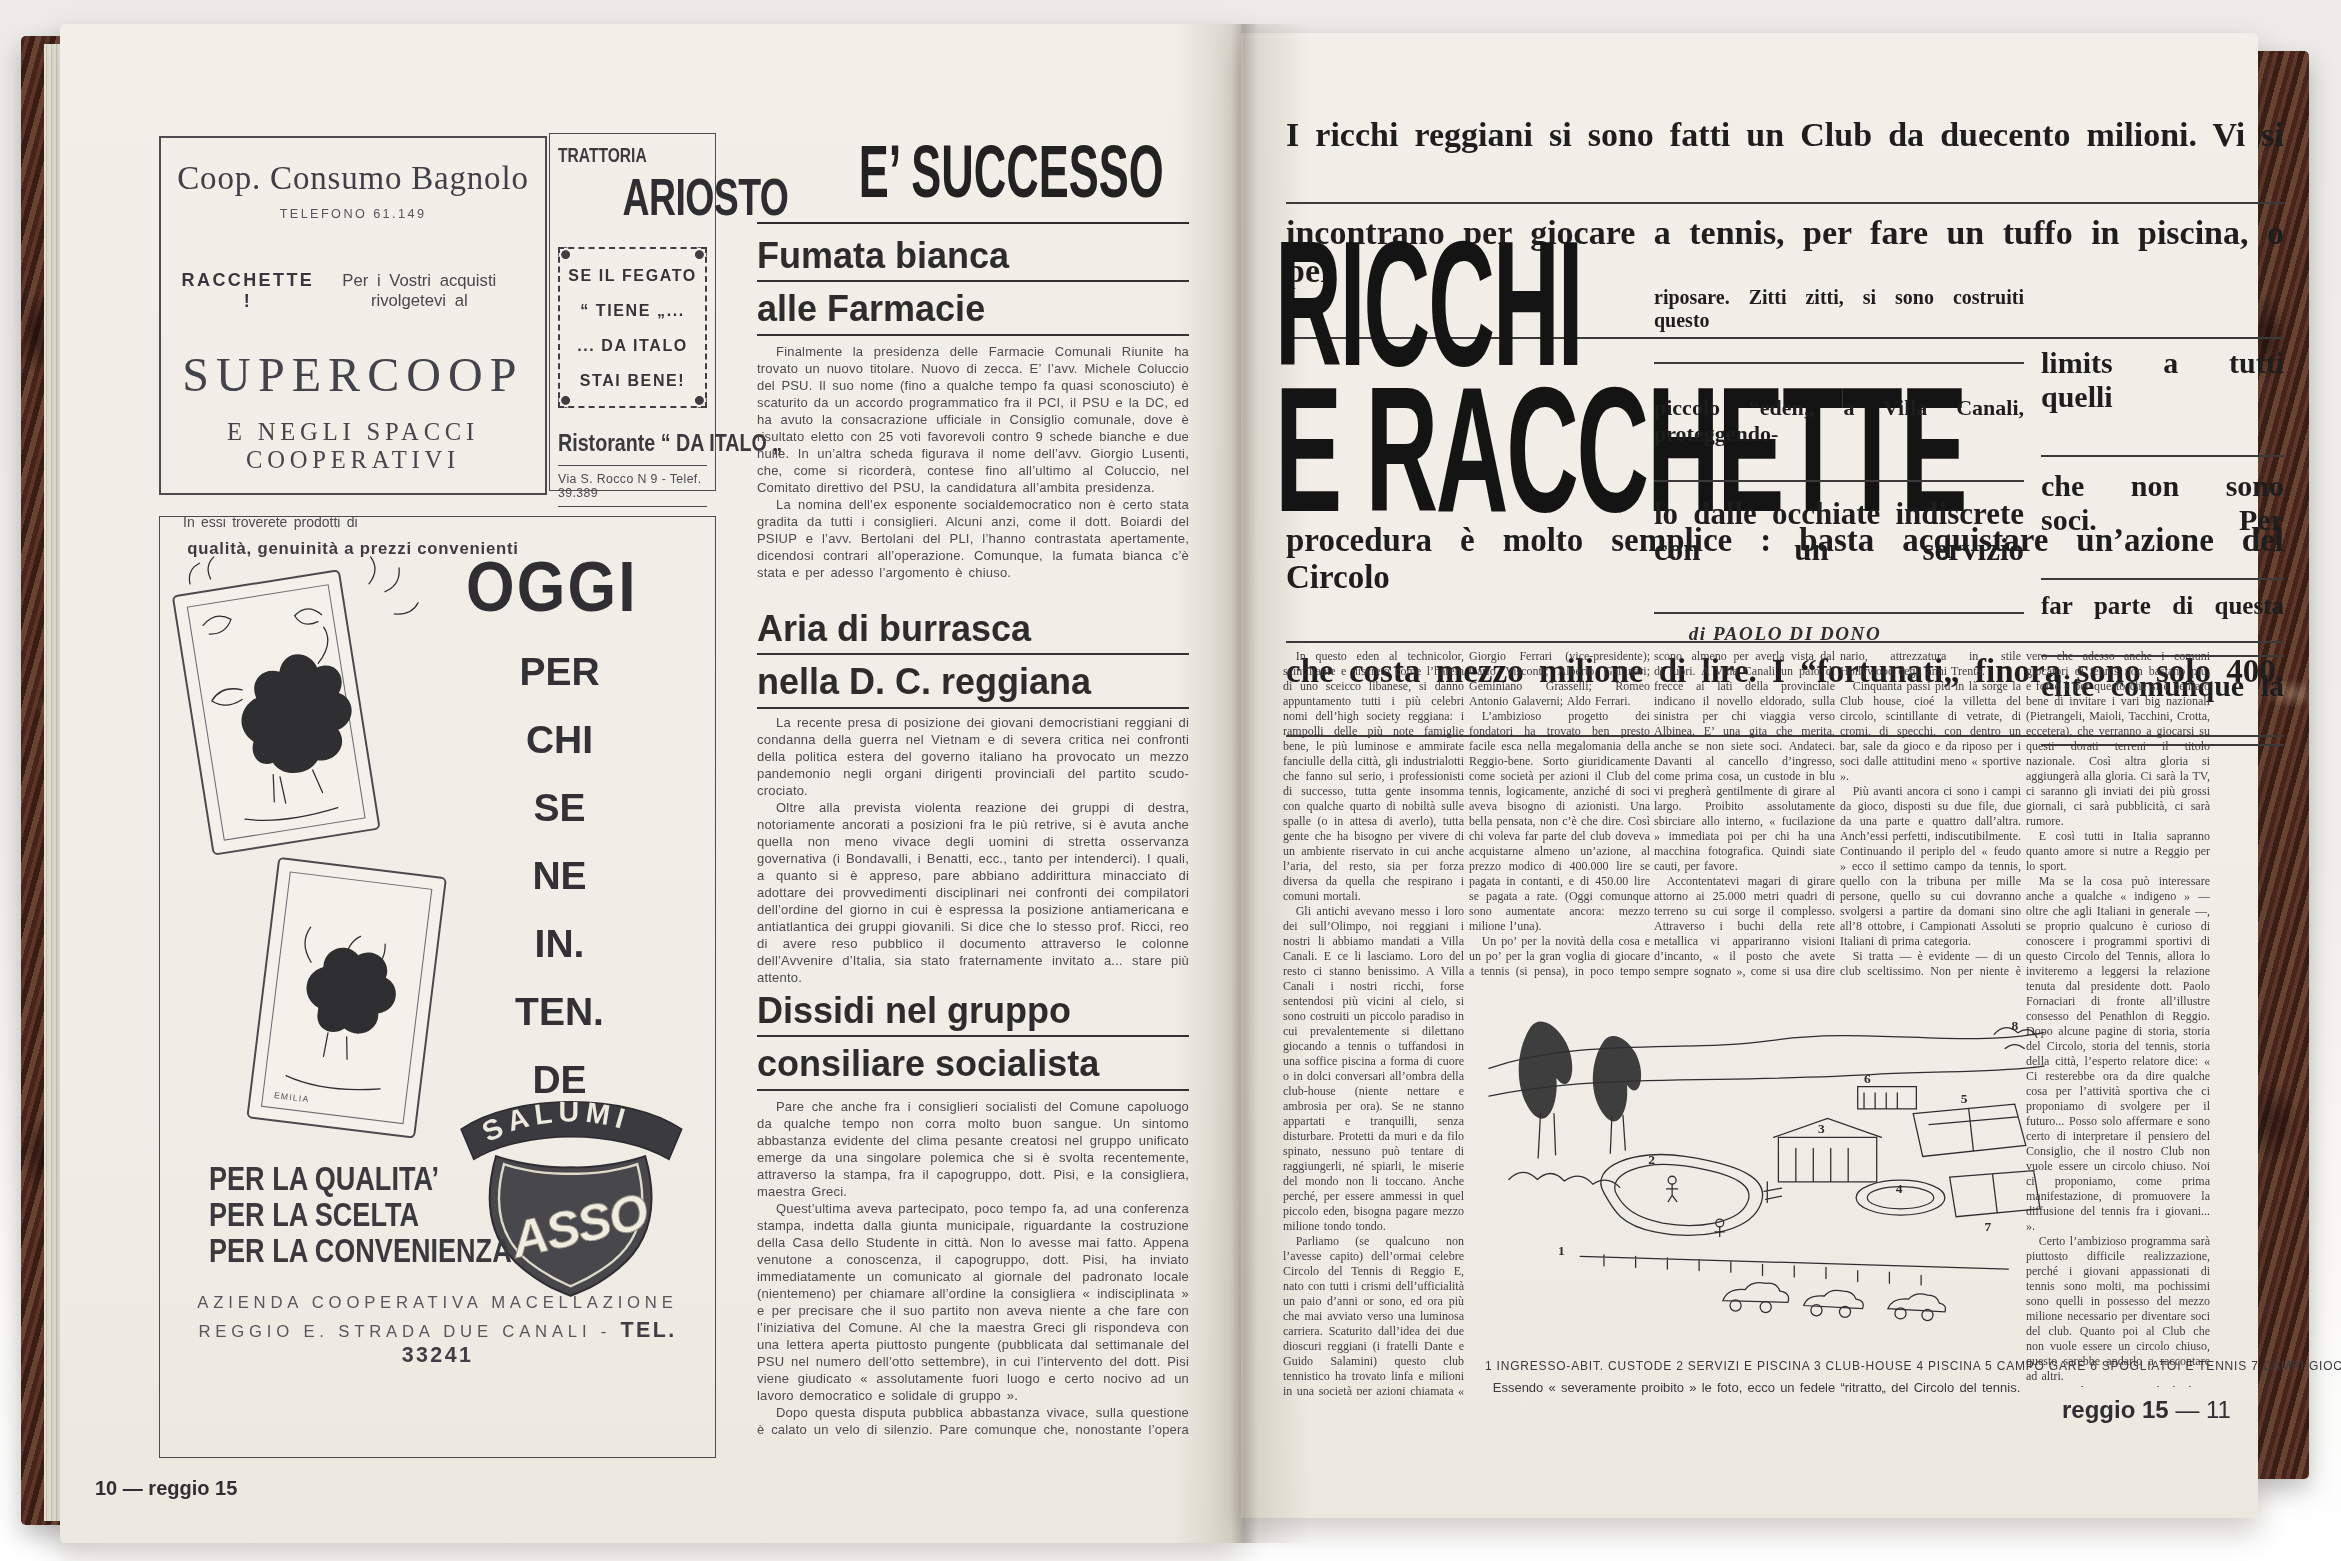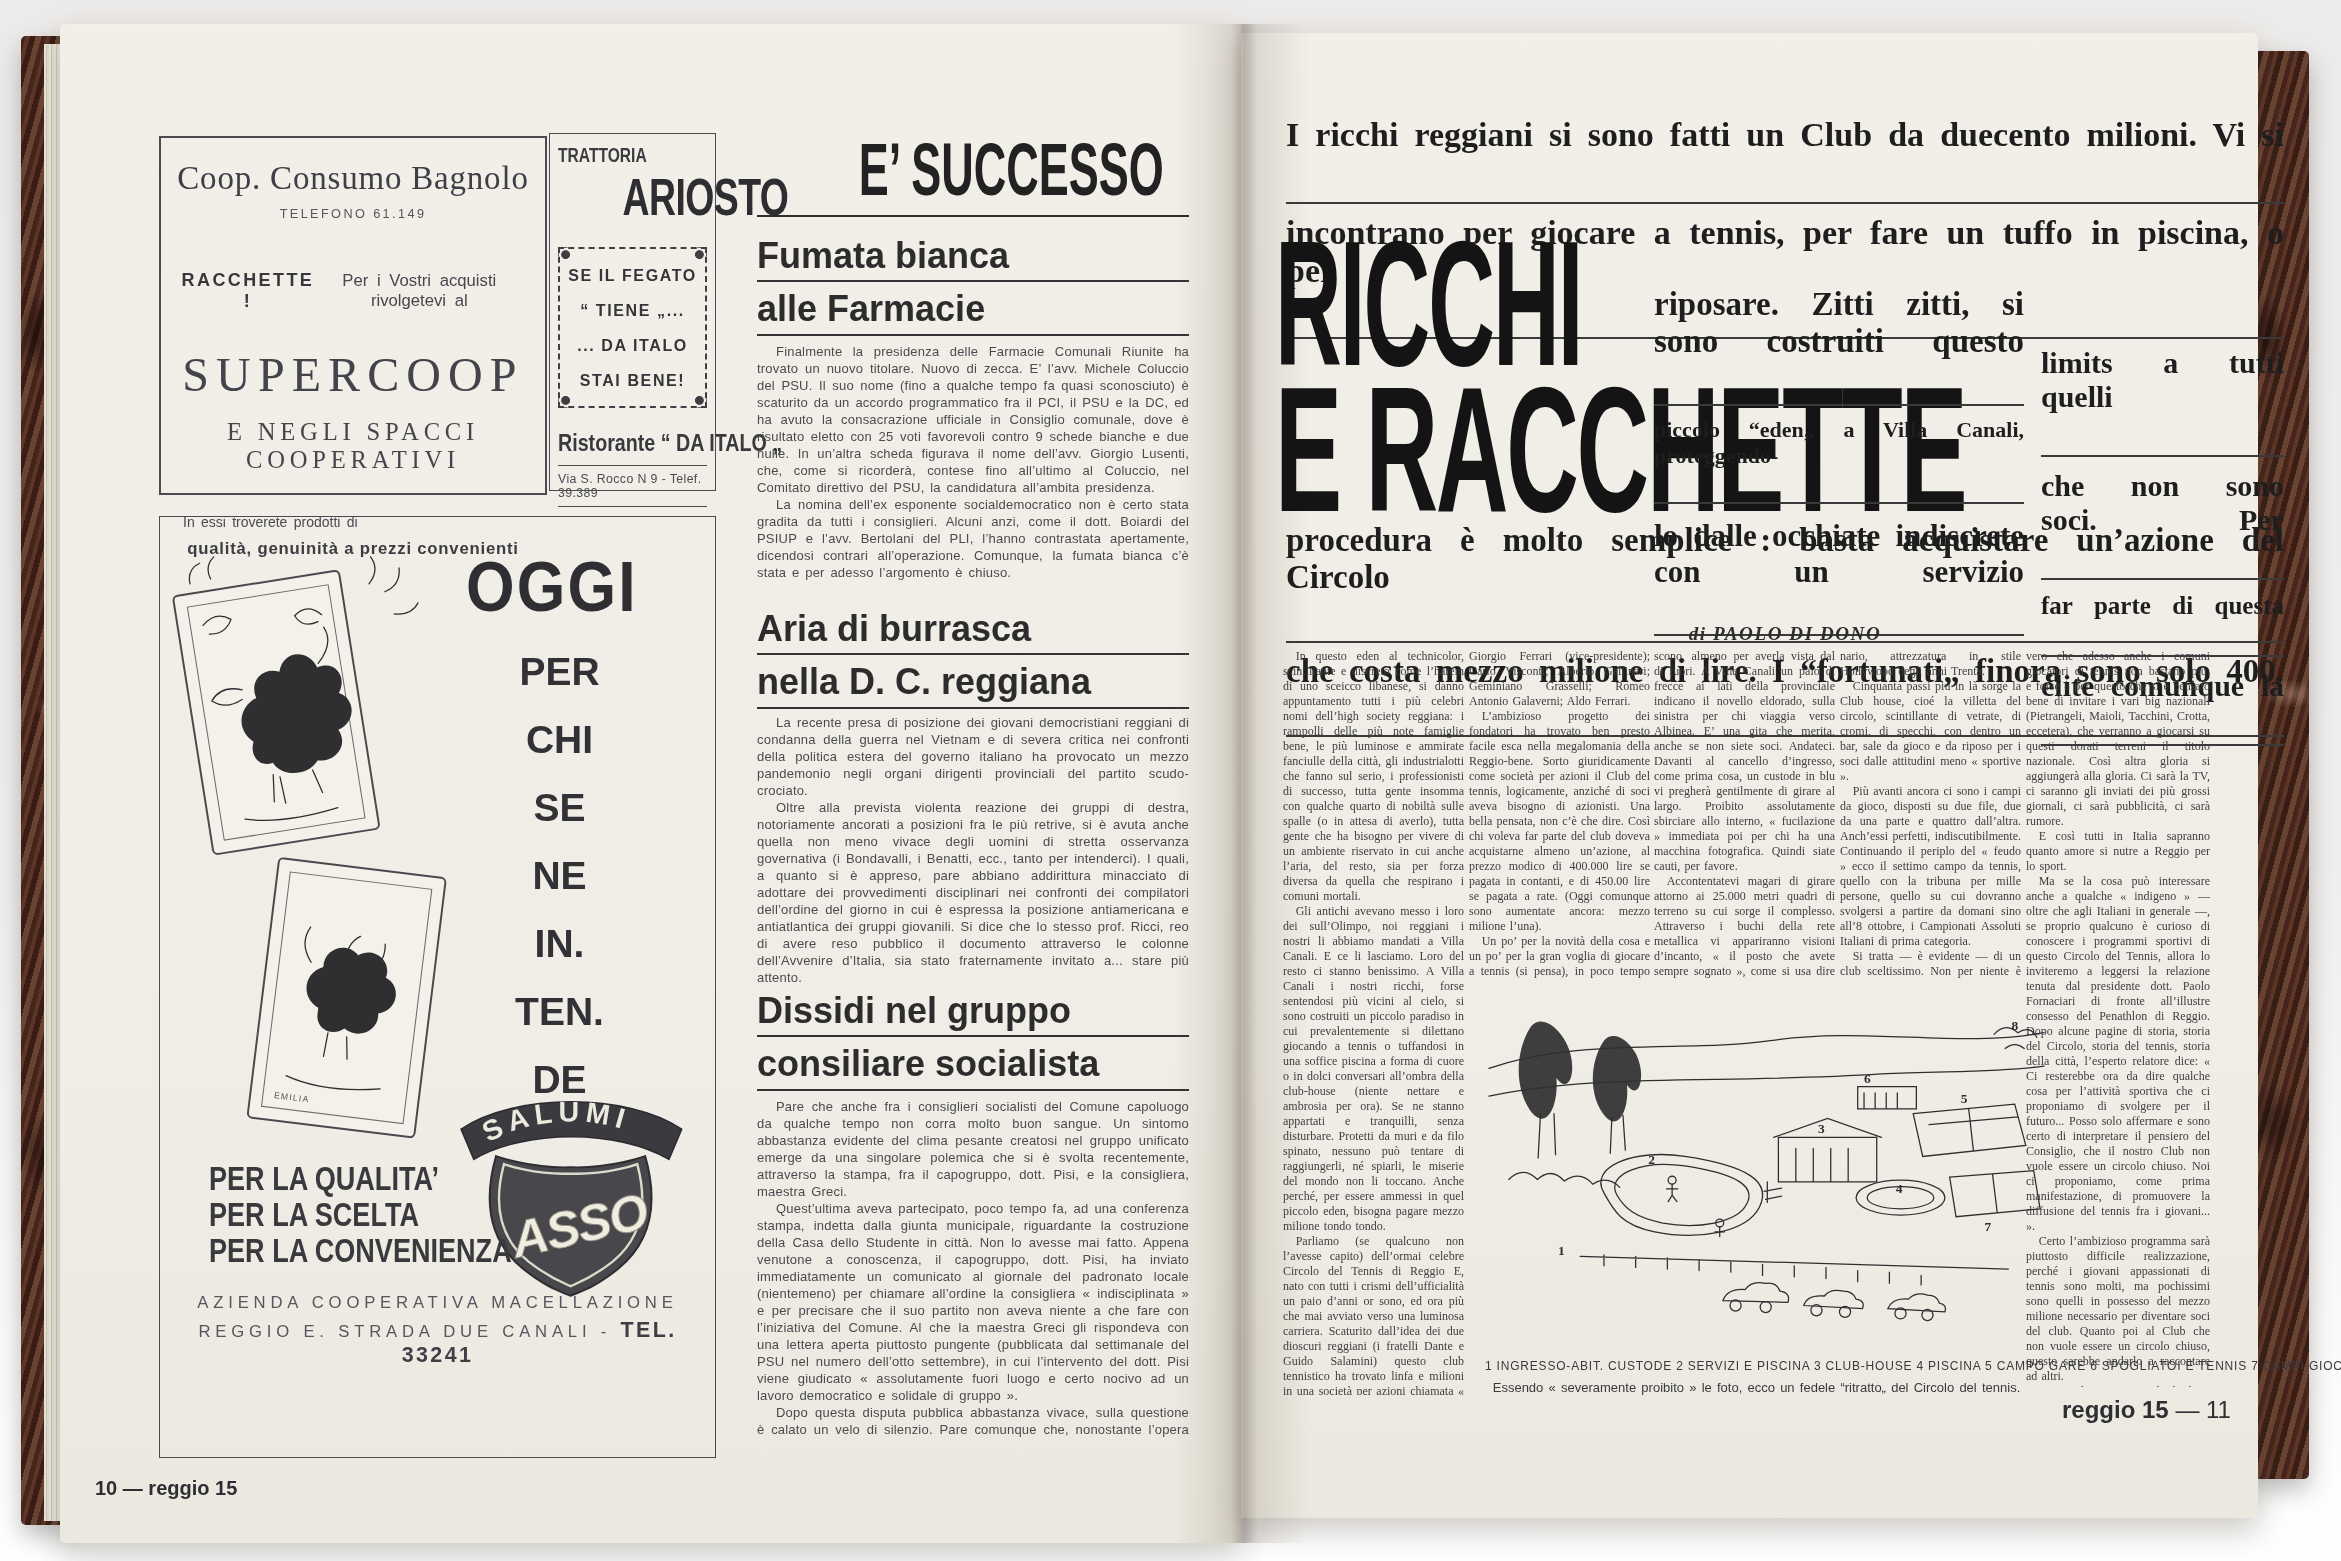--- a/index.html
+++ b/index.html
@@ -44,21 +44,21 @@
   .ari-rest{margin-top:20.6px;font-size:24.6px;font-weight:600;color:#3a3a3e;border-bottom:1.6px solid #4a4a4e;padding-bottom:8px;white-space:nowrap;}
   .ari-addr{font-size:12.3px;color:#4c4c52;border-bottom:1.6px solid #4a4a4e;padding:6.3px 0;letter-spacing:0.4px;}
   
   .asso{border:1.6px solid #4c4c50;}
   .oggi{font-size:71px;font-weight:800;letter-spacing:2.4px;color:#2f2f33;}
   .vword{font-size:39px;font-weight:800;line-height:68px;color:#323236;text-align:center;}
   .slog div{font-size:33px;font-weight:800;line-height:36px;color:#3a3a3e;white-space:nowrap;}
   .asso-foot{text-align:center;font-size:16.7px;letter-spacing:4.8px;color:#56565c;}
   .asso-tel{font-weight:700;font-size:21.4px;letter-spacing:2.4px;color:#3e3e44;}
   
-  .masthead{display:flex;align-items:center;border-bottom:2.4px solid #2d2d2d;padding-bottom:6px;}
+  .masthead{display:flex;align-items:flex-start;border-bottom:2.4px solid #2d2d2d;padding-bottom:13px;}
   .stripes{background:repeating-linear-gradient(180deg,#2b2b2b 0 2.8px,transparent 2.8px 7.4px);}
   .mast-text{flex:1;display:flex;align-items:center;justify-content:center;font-weight:800;font-size:75px;color:#222;white-space:nowrap;}
   .ltitle{font-weight:700;font-size:36px;color:#2c2c2c;border-bottom:2.4px solid #333;padding-bottom:3.2px;margin-bottom:6.3px;}
   .lbody p{margin:0;text-indent:19px;font-size:13px;line-height:17px;text-align:justify;color:#4b4b4f;word-spacing:2px;letter-spacing:0.2px;}
   .lfoot{font-weight:700;font-size:20px;color:#2f2f33;}
   
   .hline{font-family:"Liberation Serif","DejaVu Serif",serif;font-weight:700;color:#1e1e1e;
     border-bottom:2px solid #3a3a3a;text-align:justify;word-spacing:5.6px;}
   .hline:after{content:"";display:inline-block;width:100%;}
   .big-head{font-weight:800;color:#141414;line-height:.8;letter-spacing:-4px;white-space:nowrap;}
@@ -218,21 +218,21 @@
     </div>
 
   <div class="abs big-head" style="left:1275px;top:233px;">
     <span class="cx" style="transform:scaleX(.52);font-size:178px;">RICCHI</span>
   </div>
   <div class="abs big-head" style="left:1275px;top:379px;">
     <span class="cx" style="transform:scaleX(.565);font-size:178px;">E RACCHETTE</span>
   </div>
 
   <div class="abs" style="left:1654px;top:286px;width:370px;">
-      <div class="hline" style="font-size:33px;padding-bottom:7.1px;margin-bottom:11px;">riposare. Zitti zitti, si sono costruiti questo</div>
+      <div class="hline" style="font-size:20px;padding-bottom:7.1px;margin-bottom:31px;">riposare. Zitti zitti, si sono costruiti questo</div>
       <div class="hline" style="font-size:22px;padding-bottom:7.1px;margin-bottom:14.3px;">piccolo “eden„ a Villa Canali, proteggendo-</div>
       <div class="hline" style="font-size:31px;padding-bottom:7.1px;margin-bottom:14.3px;">lo dalle occhiate indiscrete con un servizio</div>
     </div>
 
   <div class="abs" style="left:2041px;top:346px;width:243px;">
       <div class="hline" style="font-size:30px;padding-bottom:7.1px;margin-bottom:12px;">limits a tutti quelli</div>
       <div class="hline" style="font-size:30px;padding-bottom:7.1px;margin-bottom:12px;">che non sono soci. Per</div>
       <div class="hline" style="font-size:25px;padding-bottom:7.1px;margin-bottom:12px;">far parte di questa</div>
       <div class="hline" style="font-size:30px;padding-bottom:7.1px;margin-bottom:12px;">élite comunque la</div>
     </div>

